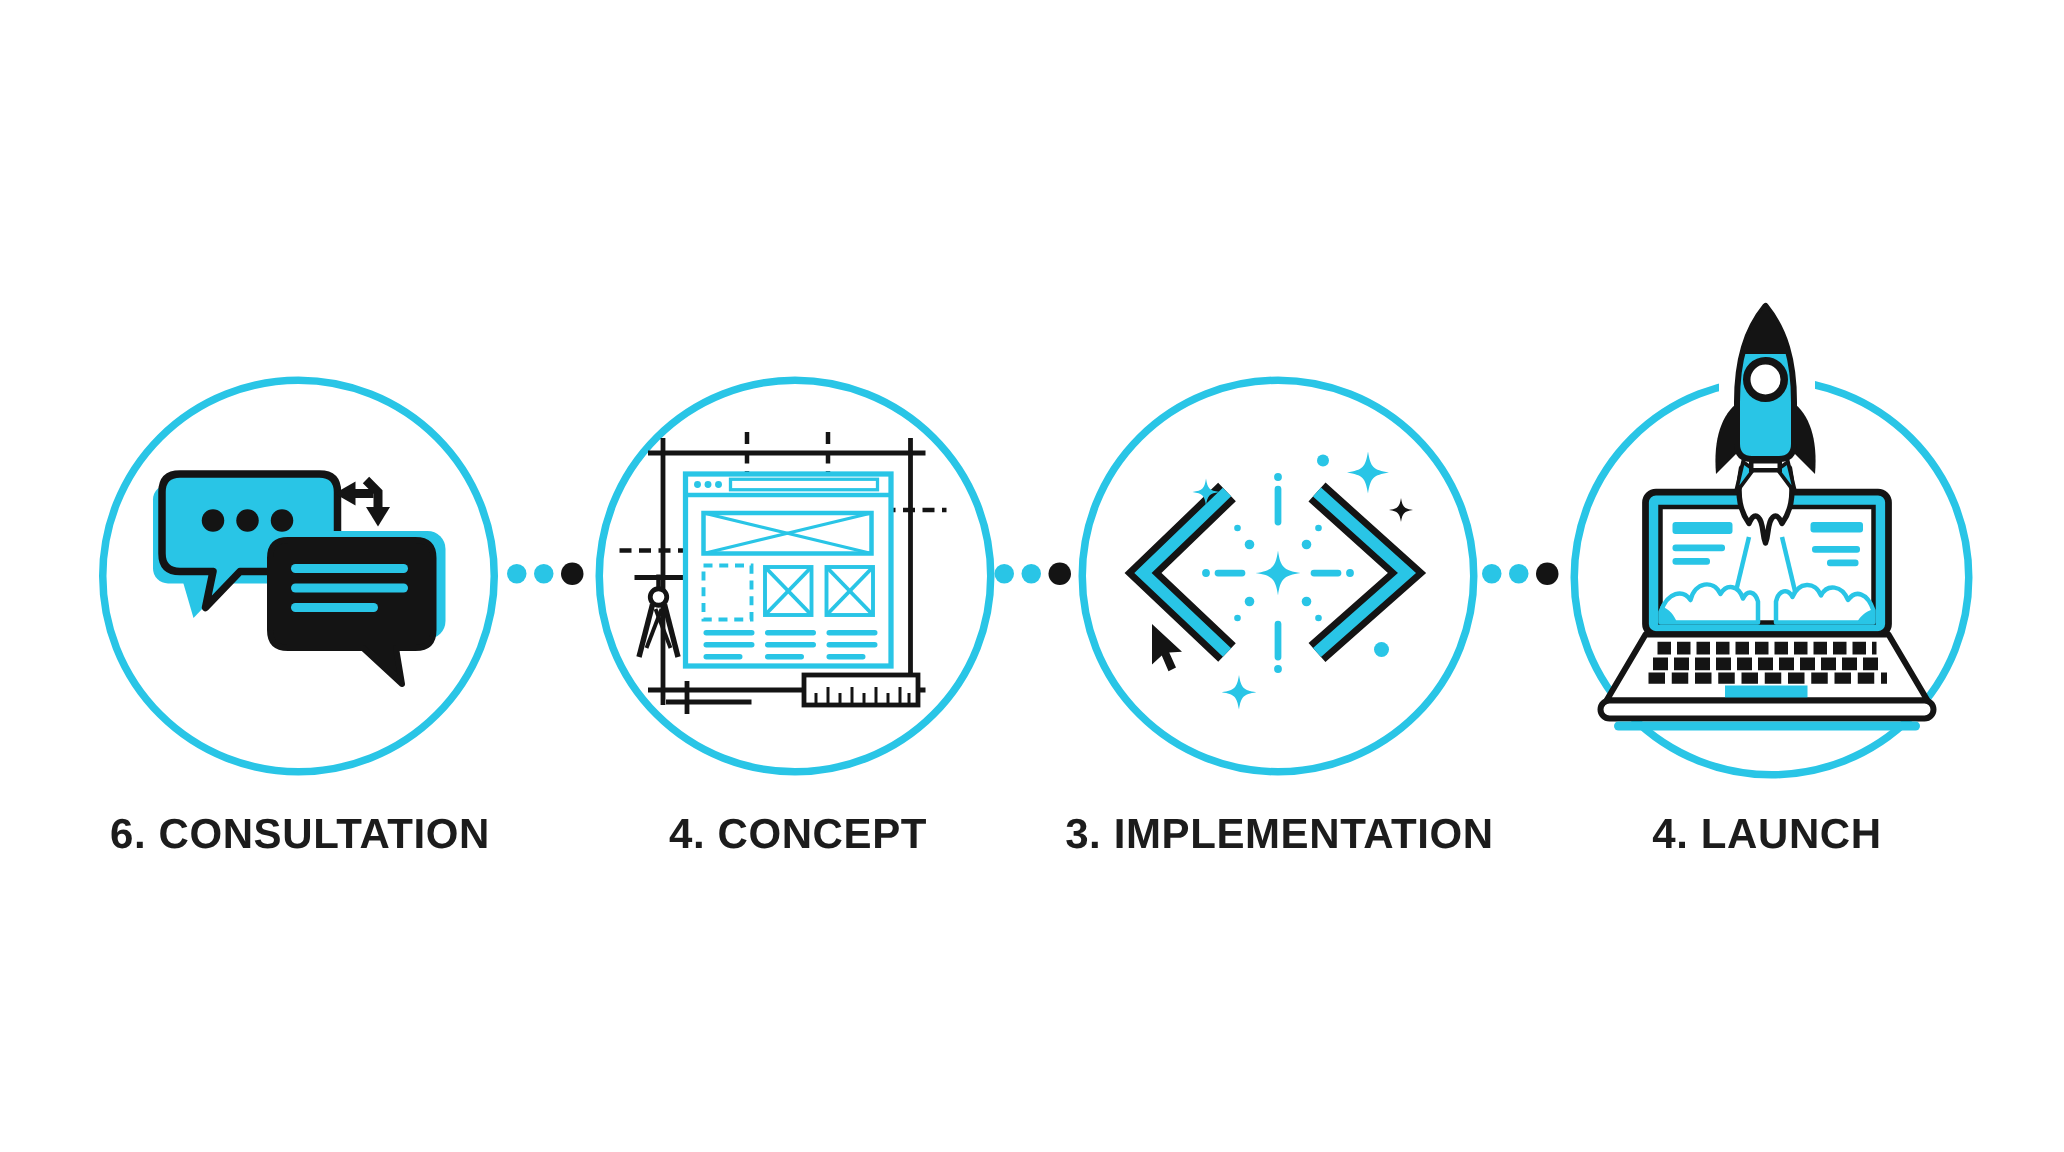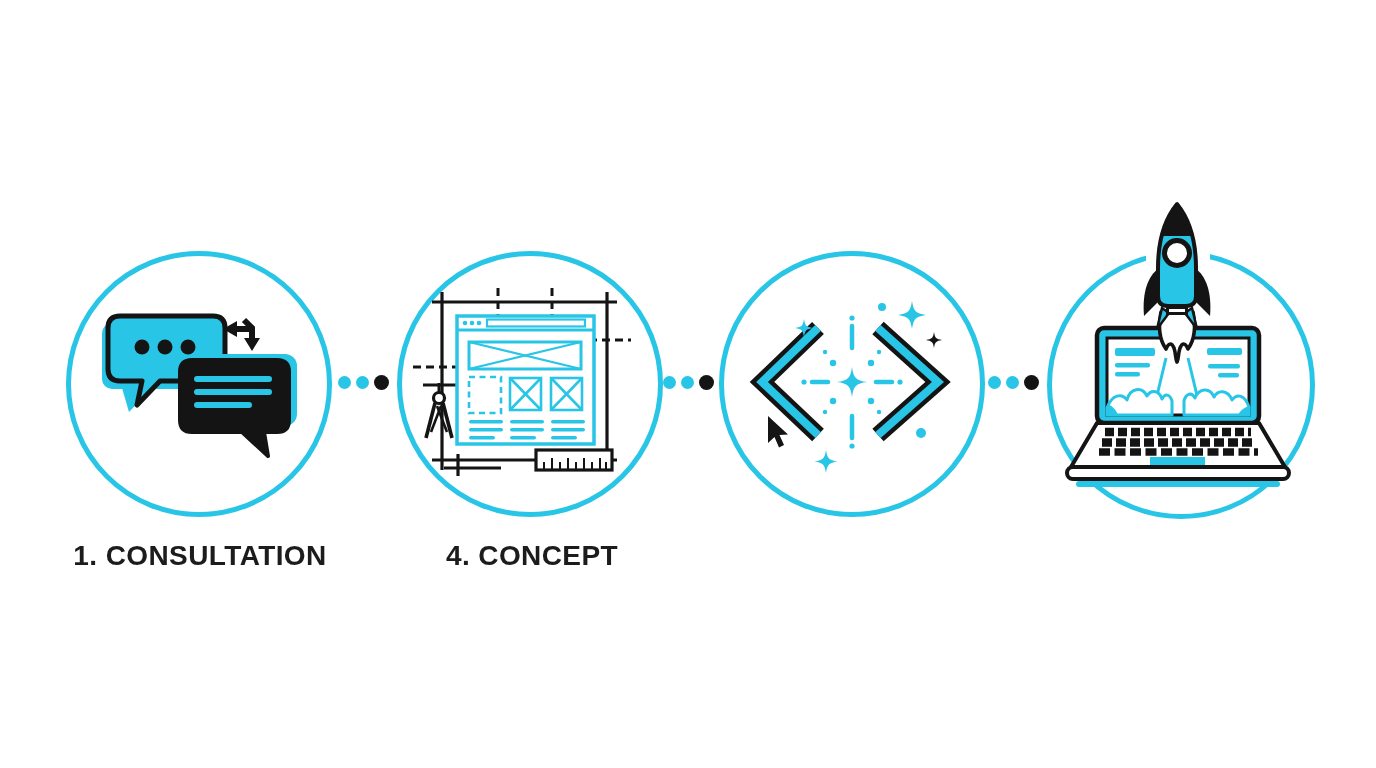--- a/index.html
+++ b/index.html
@@ -264,16 +264,18 @@
     <span class="dot dot-accent"></span>
     <span class="dot dot-accent"></span>
     <span class="dot dot-ink"></span>
   </div>
   <div class="connector" style="left:988px;">
     <span class="dot dot-accent"></span>
     <span class="dot dot-accent"></span>
     <span class="dot dot-ink"></span>
   </div>
 
-  <div class="step-label" style="left:20px;">1. CONSULTATION</div>
+  <div class="step-label" style="left:20px;">6. CONSULTATION</div>
   <div class="step-label" style="left:352px;">4. CONCEPT</div>
+  <div class="step-label" style="left:673px;">3. IMPLEMENTATION</div>
+  <div class="step-label" style="left:998px;">4. LAUNCH</div>
 
 </div>
 
 </body></html>

